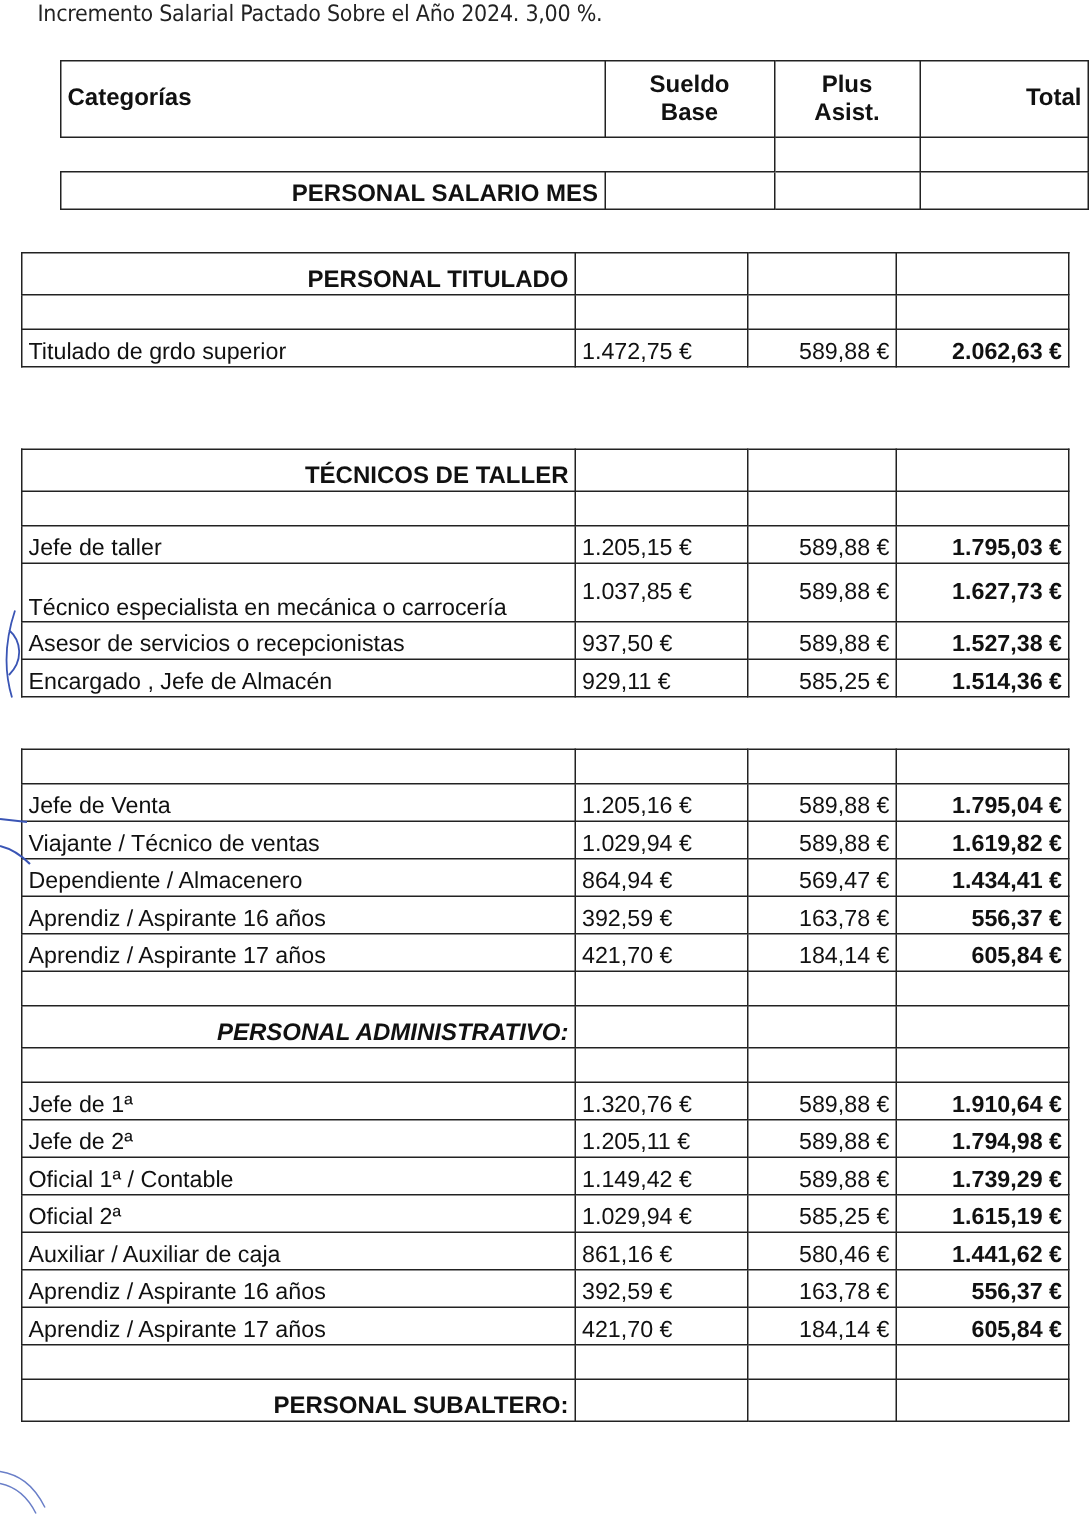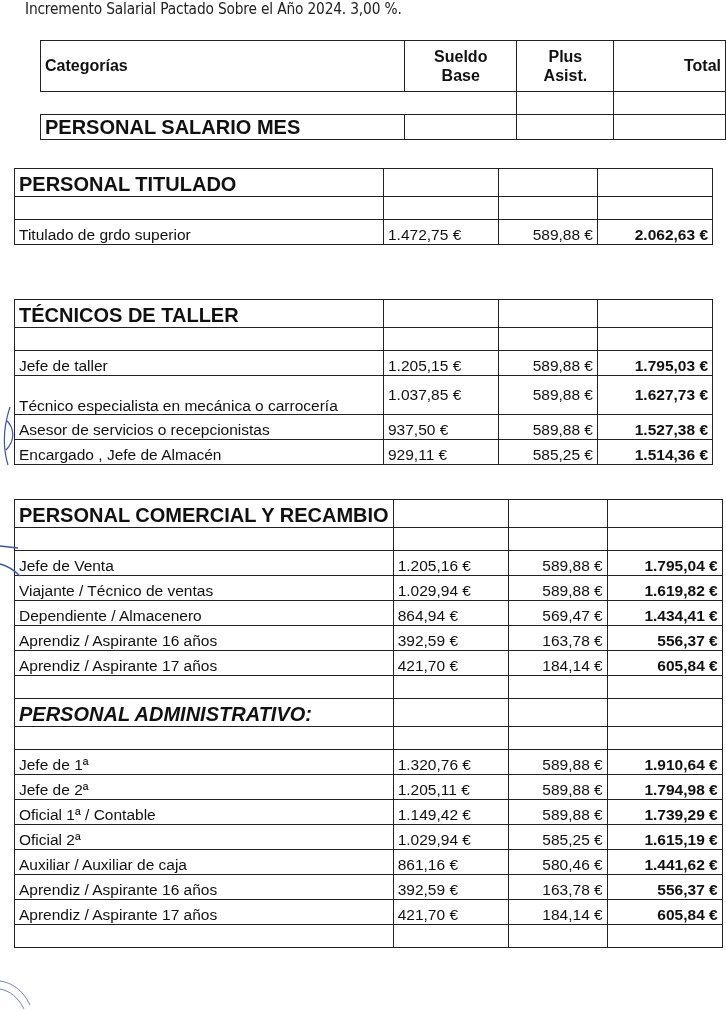--- a/index.html
+++ b/index.html
@@ -4,21 +4,21 @@
 <style>
   html, body { margin: 0; padding: 0; background: #ffffff; }
   body { width: 726px; height: 1011px; position: relative; overflow: hidden; font-family: "Liberation Sans", sans-serif; color: #111; }
   .title { position: absolute; left: 25px; top: 0px; font-family: "DejaVu Sans", sans-serif; font-size: 15px; color: #222; letter-spacing: -0.2px; transform: scaleX(0.92); transform-origin: left top; }
   table { position: absolute; border-collapse: collapse; table-layout: fixed; font-size: 15.5px; }
   td { border: 1.5px solid #222; padding: 0 4px; height: 24px; vertical-align: bottom; white-space: nowrap; overflow: hidden; }
   td.c1 { width: 360px; }
   td.c2 { width: 106px; }
   td.c3 { width: 90px; text-align: right; }
   td.c4 { width: 106px; text-align: right; font-weight: bold; }
-  td.sec { font-weight: bold; font-size: 20px; }
+  td.sec { font-weight: bold; font-size: 16px; text-align: right; }
   td.wrap { white-space: normal; line-height: 17px; }
   tr.spacer td { height: 22px; }
   tr.header td { height: 50px; vertical-align: middle; font-weight: bold; font-size: 16px; }
   tr.header td.hc { text-align: center; line-height: 19px; }
   .hand { position: absolute; pointer-events: none; }
 </style>
 </head>
 <body>
 
 <div class="title">Incremento Salarial Pactado Sobre el Año 2024. 3,00 %.</div>
@@ -104,26 +104,20 @@
         <td class="c1">Encargado , Jefe de Almacén</td>
         <td class="c2">929,11 €</td>
         <td class="c3">585,25 €</td>
         <td class="c4">1.514,36 €</td>
       </tr>
 </tbody>
   </table>
 
 <table style="left:14px; top:499px;">
   <tbody>
-      <tr>
-    <td class="c1 sec" style="height:27px;">PERSONAL COMERCIAL Y RECAMBIO</td>
-    <td class="c2"></td>
-        <td class="c3"></td>
-        <td class="c4"></td>
-  </tr>
   <tr class="spacer">
         <td class="c1"></td>
         <td class="c2"></td>
         <td class="c3"></td>
         <td class="c4"></td>
       </tr>
   <tr>
         <td class="c1">Jefe de Venta</td>
         <td class="c2">1.205,16 €</td>
         <td class="c3">589,88 €</td>
@@ -212,20 +206,26 @@
         <td class="c2">421,70 €</td>
         <td class="c3">184,14 €</td>
         <td class="c4">605,84 €</td>
       </tr>
   <tr class="spacer">
         <td class="c1"></td>
         <td class="c2"></td>
         <td class="c3"></td>
         <td class="c4"></td>
       </tr>
+  <tr>
+    <td class="c1 sec" style="height:27px;">PERSONAL SUBALTERO:</td>
+    <td class="c2"></td>
+        <td class="c3"></td>
+        <td class="c4"></td>
+  </tr>
 </tbody>
   </table>
 
 <svg class="hand" style="left:0;top:405px;" width="20" height="70" viewBox="0 0 20 70">
   <path d="M10 2 C4 20, 2 40, 8 60 M6 15 C14 22, 16 35, 6 45" stroke="#3a55b5" stroke-width="1.2" fill="none"></path>
 </svg>
 <svg class="hand" style="left:0;top:540px;" width="24" height="40" viewBox="0 0 24 40">
   <path d="M0 6 L18 8 M0 24 C8 26, 14 30, 20 36" stroke="#3a55b5" stroke-width="1.4" fill="none"></path>
 </svg>
 <svg class="hand" style="left:0;top:975px;" width="40" height="36" viewBox="0 0 40 36">

